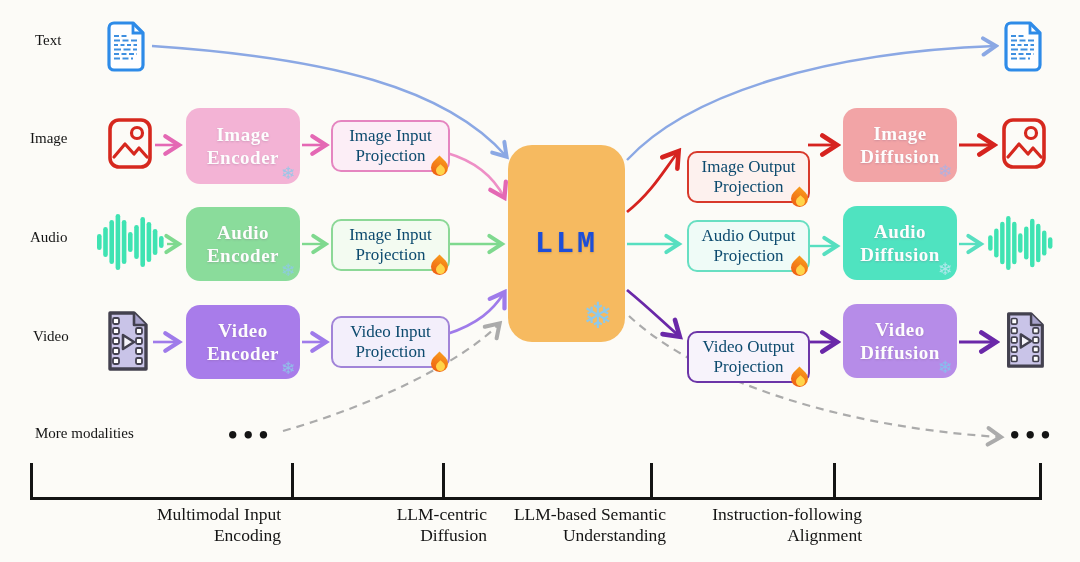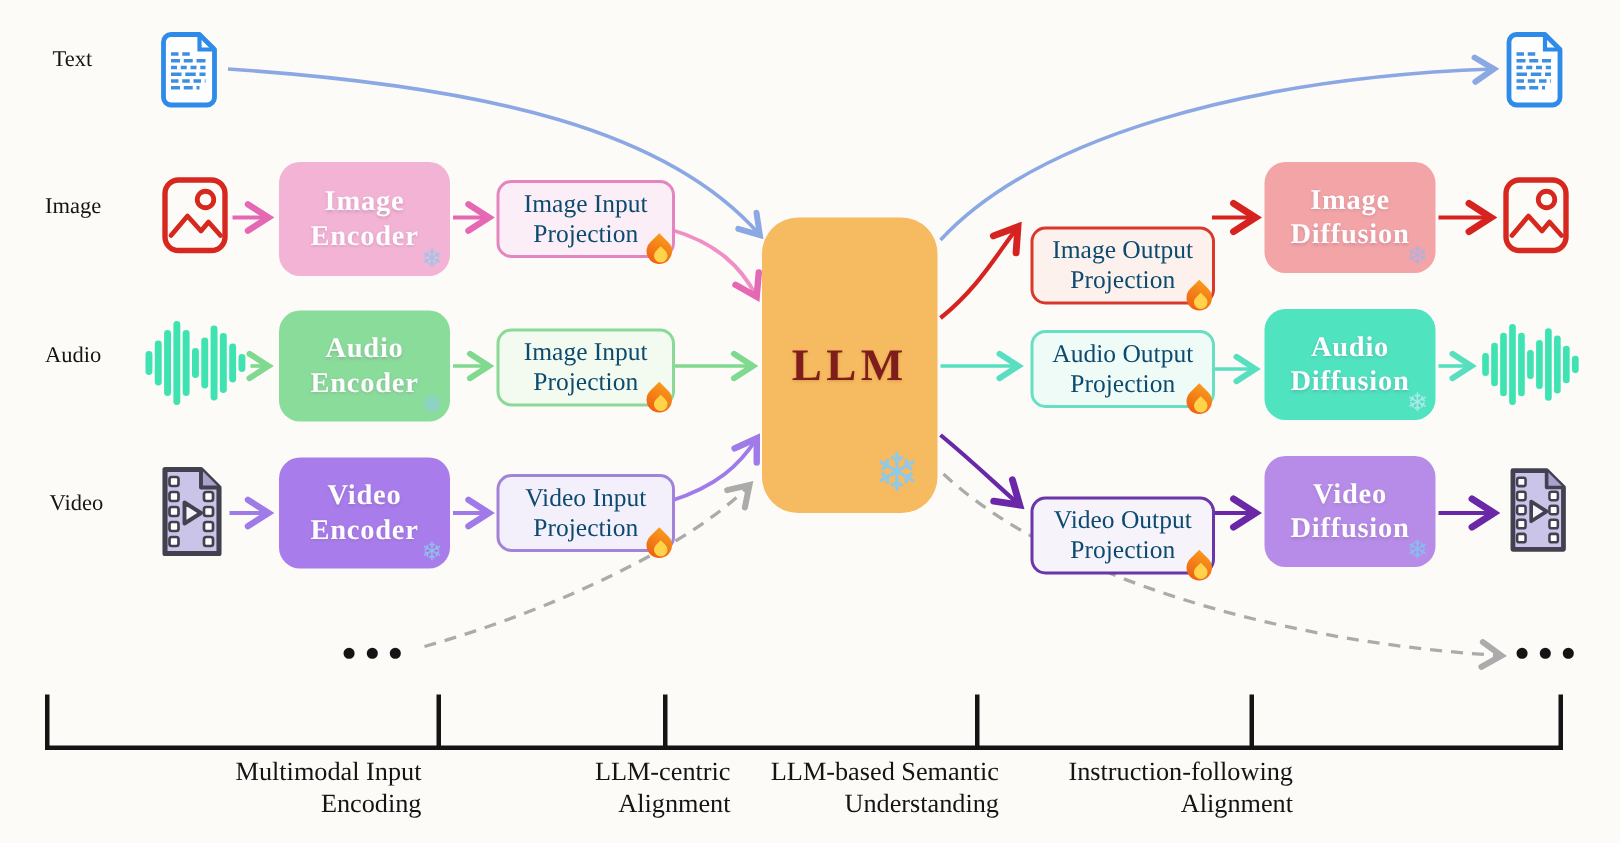--- a/index.html
+++ b/index.html
@@ -15,21 +15,21 @@
   .bigbox .lbl{
     font-weight:bold; color:#FDFDFD; font-size:19px; line-height:23px;
     white-space:pre-line; text-shadow:0 1px 2px rgba(120,80,120,.25); letter-spacing:.5px;
   }
   .projbox{border-radius:10px; border:2px solid; width:115px; height:48px;}
   .projbox .lbl{font-size:17px; line-height:20px; white-space:pre-line; color:#0c4a6e;}
   .llm{
     left:508px; top:145px; width:117px; height:197px; border-radius:24px;
     background:#F6BA60;
   }
-  .llm .lbl{font-weight:bold; color:#7f1d1d; font-size:30px; letter-spacing:3px; text-shadow:0 1px 2px rgba(150,100,30,.35);}
+  .llm .lbl{font-weight:bold; color:#1d4ed8; font-size:30px; letter-spacing:3px; text-shadow:0 1px 2px rgba(150,100,30,.35);font-family:Liberation Mono, monospace;}
   .snow{position:absolute; color:#8EC9E9; font-family:"DejaVu Sans", sans-serif; pointer-events:none;}
   .snow-sm{right:5px; bottom:1px; font-size:17px; opacity:.85;}
   .snow-llm{right:12px; bottom:6px; font-size:36px;}
   .flame{position:absolute; right:-4px; bottom:-12px; width:24px; height:28px;}
   .flame:before{content:""; position:absolute; left:3px; top:5px; width:17px; height:17px;
     background:linear-gradient(160deg,#F89B1C,#EE5A12); border-radius:0 50% 50% 50%; transform:rotate(45deg);}
   .flame:after{content:""; position:absolute; left:7.5px; top:12px; width:9px; height:9px;
     background:#FFD44A; border-radius:0 50% 50% 50%; transform:rotate(45deg);}
   .dots{position:absolute; font-size:21px; font-weight:bold; letter-spacing:2px; font-family:"DejaVu Sans", sans-serif;}
   .bracket-line{position:absolute; left:30px; top:497px; width:1012px; height:3px; background:#141414;}
@@ -91,20 +91,21 @@
     <path d="M627 290 C 650 309 663 322 679 336" fill="none" stroke="#6A28A8" stroke-width="2.8" marker-end="url(#ah-dpurple)"></path>
     <path d="M808 342 H836" fill="none" stroke="#6A28A8" stroke-width="2.8" marker-end="url(#ah-dpurple)"></path>
     <path d="M959 342 H995" fill="none" stroke="#6A28A8" stroke-width="2.8" marker-end="url(#ah-dpurple)"></path>
     <path d="M629 316 C 702 384 850 428 1000 437" fill="none" stroke="#ABABAB" stroke-width="2.2" stroke-dasharray="8 6" marker-end="url(#ah-gray)"></path>
   </svg>
 
   <span class="rowlabel" style="left:35px; top:32px;">Text</span>
   <span class="rowlabel" style="left:30px; top:130px;">Image</span>
   <span class="rowlabel" style="left:30px; top:229px;">Audio</span>
   <span class="rowlabel" style="left:33px; top:328px;">Video</span>
+  <span class="rowlabel" style="left:35px; top:425px;">More modalities</span>
 
   <div class="icon" style="left:104px; top:20px;">
     <svg width="44" height="53" viewBox="0 0 44 53">
       <path d="M5 8 a5 5 0 0 1 5 -5 h19 l10 10 v32 a5 5 0 0 1 -5 5 h-24 a5 5 0 0 1 -5 -5 z" fill="#FEFEFF" stroke="#2E8BE8" stroke-width="3.2" stroke-linejoin="round"></path>
       <path d="M29 4 v9 h9" fill="none" stroke="#2E8BE8" stroke-width="2.8"></path>
       <line x1="10" y1="16" x2="25" y2="16" stroke="#3E8FE0" stroke-width="2.2" stroke-dasharray="5 2.5"></line>
       <line x1="10" y1="20.5" x2="33" y2="20.5" stroke="#3E8FE0" stroke-width="2.2" stroke-dasharray="6 2.5"></line>
       <line x1="10" y1="25" x2="33" y2="25" stroke="#3E8FE0" stroke-width="2.2" stroke-dasharray="4 2.5"></line>
       <line x1="10" y1="29.5" x2="33" y2="29.5" stroke="#3E8FE0" stroke-width="2.2" stroke-dasharray="7 2.5"></line>
       <line x1="10" y1="34" x2="33" y2="34" stroke="#3E8FE0" stroke-width="2.2" stroke-dasharray="5 2.5"></line>
@@ -285,19 +286,19 @@
   <div class="tick" style="left:30px;"></div>
   <div class="tick" style="left:291px;"></div>
   <div class="tick" style="left:442px;"></div>
   <div class="tick" style="left:650px;"></div>
   <div class="tick" style="left:833px;"></div>
   <div class="tick" style="left:1039px;"></div>
 
   <div class="stage" style="left:41px;">Multimodal Input
 Encoding</div>
   <div class="stage" style="left:247px;">LLM-centric
-Alignment</div>
+Diffusion</div>
   <div class="stage" style="left:426px;">LLM-based Semantic
 Understanding</div>
   <div class="stage" style="left:622px;">Instruction-following
 Alignment</div>
 
 </div>
 
 </body></html>

